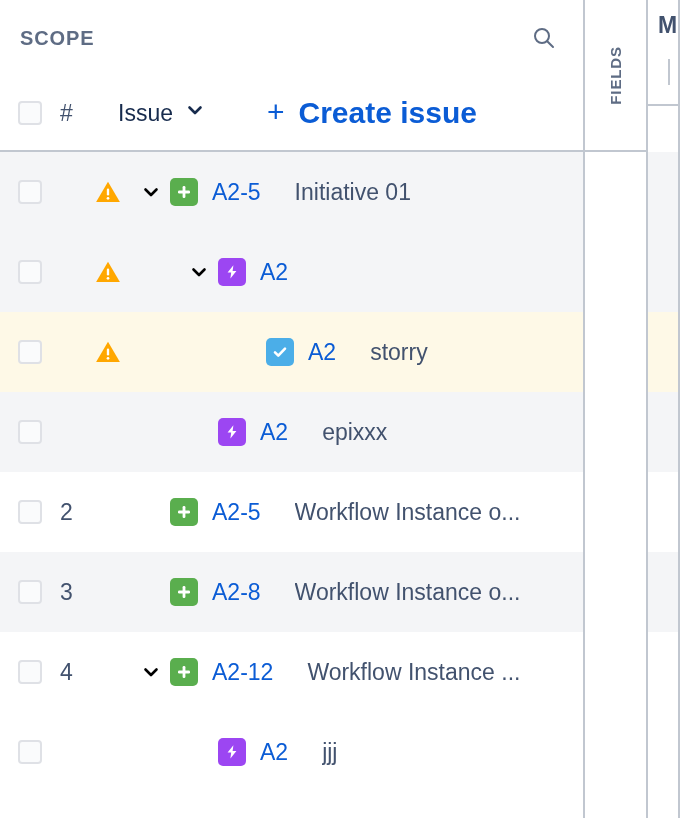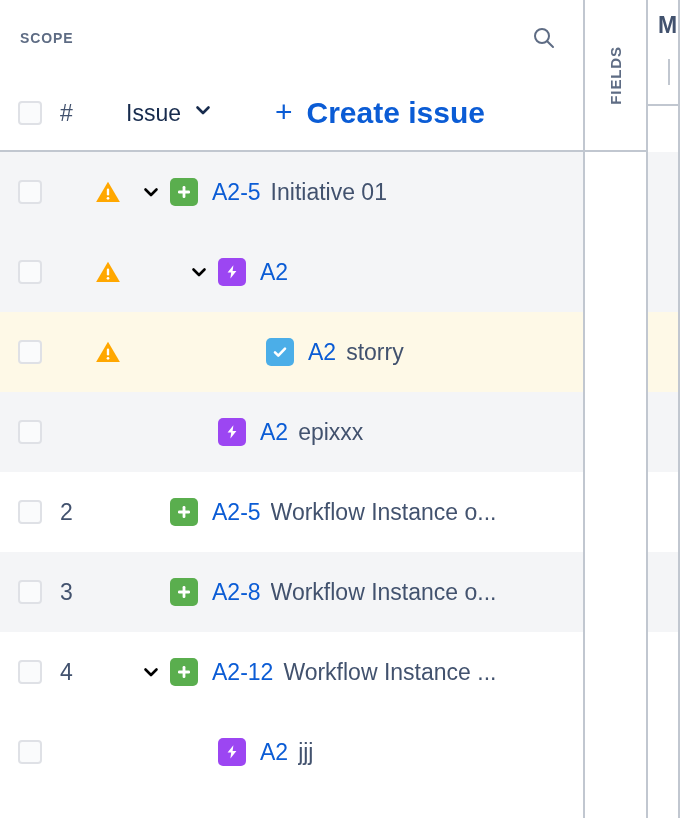--- a/index.html
+++ b/index.html
@@ -37,21 +37,21 @@
 
   .scope-header {
     height: 76px;
     display: flex;
     align-items: center;
     padding: 0 22px 0 20px;
     background: #ffffff;
   }
 
   .scope-title {
-    font-size: 14px;
+    font-size: 20px;
     font-weight: 700;
     letter-spacing: 0.9px;
     color: #5E6C84;
     text-transform: uppercase;
   }
 
   .scope-header-spacer { flex: 1 1 auto; }
 
   .search-btn {
     width: 34px;
@@ -92,21 +92,21 @@
     padding-left: 18px;
     font-size: 23px;
     color: #42526E;
     font-weight: 400;
   }
 
   .issue-select {
     display: flex;
     align-items: flex-start;
     gap: 12px;
-    margin-left: 36px;
+    margin-left: 28px;
     cursor: pointer;
   }
   .issue-select-label {
     font-size: 23px;
     color: #172B4D;
     font-weight: 400;
   }
   .chev-sm { display: block; }
 
   .create-issue {
@@ -214,21 +214,21 @@
     font-size: 23px;
     color: #0B5CD5;
     margin-left: 14px;
     cursor: pointer;
     flex: 0 0 auto;
   }
 
   .summary {
     font-size: 23px;
     color: #42526E;
-    margin-left: 10px;
+    margin-left: 34px;
     overflow: hidden;
     text-overflow: ellipsis;
     white-space: nowrap;
     min-width: 0;
     flex: 1 1 auto;
     cursor: pointer;
   }
 
   
   .fields-panel {

